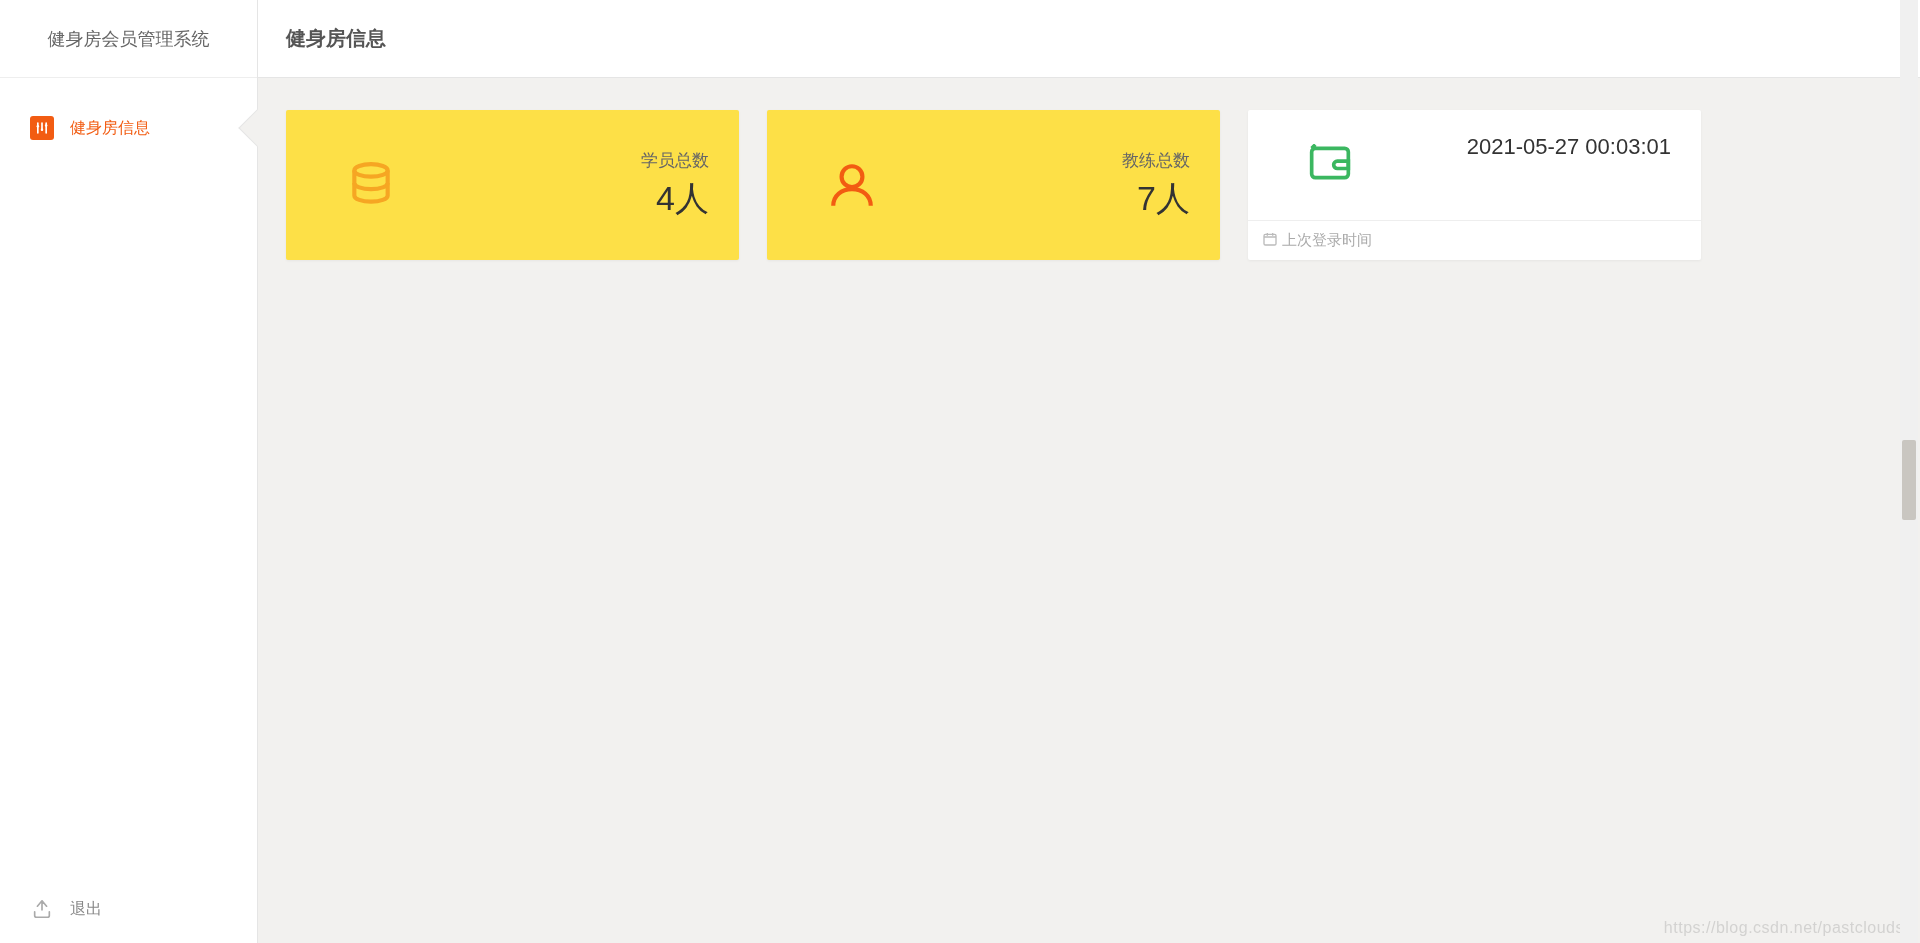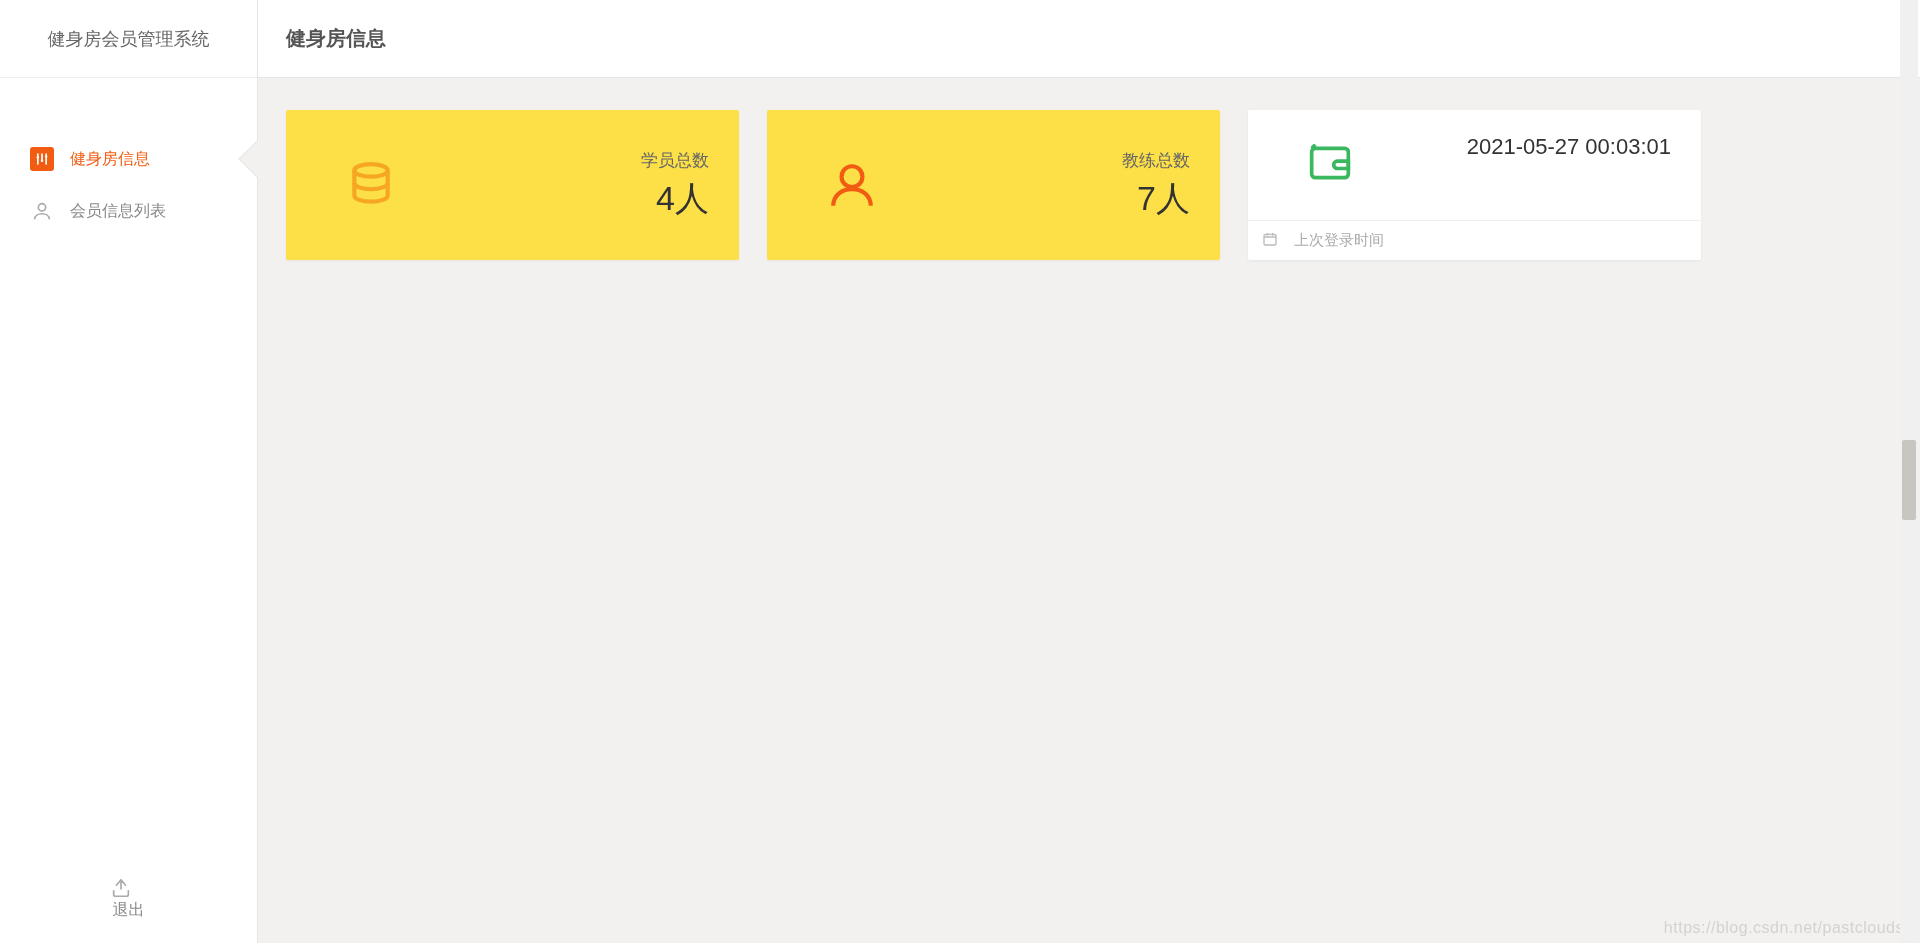--- a/index.html
+++ b/index.html
@@ -11,21 +11,20 @@
       display: flex;
       overflow: hidden;
     }
     .sidebar {
       width: 258px;
       background: #fff;
       border-right: 1px solid #e5e5e5;
       display: flex;
       flex-direction: column;
       position: relative;
-      gap: 31px;
     }
     .sidebar-logo {
       height: 78px;
       display: flex;
       align-items: center;
       justify-content: center;
       border-bottom: 1px solid #eee;
       color: #666;
       font-size: 18px;
       font-weight: 500;
@@ -71,21 +70,20 @@
       background: #f25c12;
       border-radius: 3px;
     }
     .sidebar-footer {
       padding: 18px 30px 22px;
       display: flex;
       align-items: center;
       color: #888;
       font-size: 16px;
       cursor: pointer;
-      flex-direction: column;
     }
     .sidebar-footer .icon {
       width: 24px;
       height: 24px;
       margin-right: 16px;
       display: flex;
       align-items: center;
       justify-content: center;
     }
     .main {
@@ -176,21 +174,21 @@
       position: absolute;
       bottom: 0;
       left: 0;
       right: 0;
       padding: 10px 14px;
       border-top: 1px solid #eee;
       display: flex;
       align-items: center;
       color: #aaa;
       font-size: 15px;
-      gap: 16px;
+      gap: 4px;
     }
     .watermark {
       position: fixed;
       bottom: 6px;
       right: 16px;
       color: rgba(140,140,140,0.30);
       font-size: 16px;
       letter-spacing: 0.5px;
       pointer-events: none;
     }
@@ -227,29 +225,20 @@
             <rect x="3" y="3" width="18" height="18" rx="2" fill="#f25c12"></rect>
             <path d="M7 6v12M12 6v8M17 6v12" stroke="#fff" stroke-width="2" stroke-linecap="round"></path>
             <circle cx="7" cy="10" r="1.5" fill="#fff"></circle>
             <circle cx="12" cy="14" r="1.5" fill="#fff"></circle>
             <circle cx="17" cy="9" r="1.5" fill="#fff"></circle>
           </svg>
       </span>
       <span>健身房信息</span>
     </div>
 
-    <div class="sidebar-item">
-      <span class="icon">
-        <svg width="22" height="22" viewBox="0 0 24 24" fill="none" stroke="#aaa" stroke-width="1.8">
-            <circle cx="12" cy="8" r="4"></circle>
-            <path d="M4 21c0-4 4-6 8-6s8 2 8 6"></path>
-          </svg>
-      </span>
-      <span>会员信息列表</span>
-    </div>
 
 
 
   </div>
   <div class="sidebar-footer">
     <span class="icon">
       <svg width="22" height="22" viewBox="0 0 24 24" fill="none" stroke="#aaa" stroke-width="1.8">
           <path d="M12 3v10M7 9l5-6 5 6M4 15v4a2 2 0 002 2h12a2 2 0 002-2v-4" stroke-linecap="round" stroke-linejoin="round"></path>
         </svg>
     </span>

